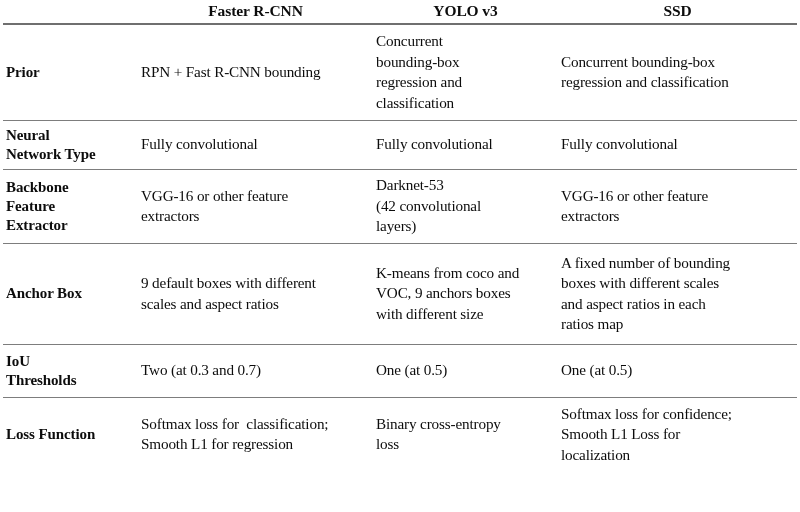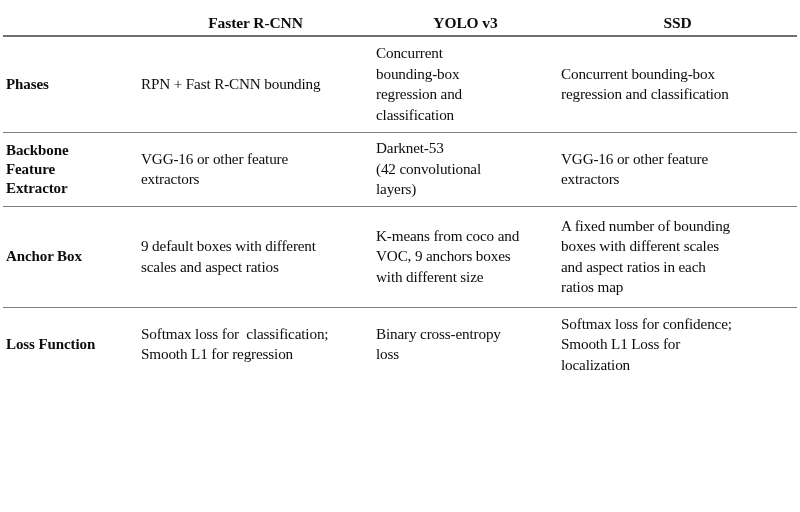--- a/index.html
+++ b/index.html
@@ -6,21 +6,21 @@
   html,body {
     width:800px; height:512px;
     background:#ffffff;
     font-family:"Liberation Serif", "DejaVu Serif", serif;
     color:#0c0c0c;
     overflow:hidden;
   }
   #sheet {
     position:relative;
     width:800px; height:512px;
-    padding:12px 3px;
+    padding:0 3px;
   }
   table.cmp {
     width:794px;
     border-collapse:collapse;
     table-layout:fixed;
   }
   col.c-label { width:135px; }
   col.c-frcnn { width:235px; }
   col.c-yolo  { width:185px; }
   col.c-ssd   { width:239px; }
@@ -78,34 +78,49 @@
       <tr>
         <th class="lbl-head"></th>
         <th>Faster R-CNN</th>
         <th>YOLO v3</th>
         <th>SSD</th>
       </tr>
     </thead>
     <tbody id="tbody">
         <tr data-row="phases">
           <td class="rowlabel">
-            <span class="ln">Phases</span>
+            <span class="ln">Prior</span>
           </td>
           <td>
             <span class="ln">RPN + Fast R-CNN bounding</span>
           </td>
           <td>
             <span class="ln">Concurrent</span>
             <span class="ln">bounding-box</span>
             <span class="ln">regression and</span>
             <span class="ln">classification</span>
           </td>
           <td>
             <span class="ln">Concurrent bounding-box</span>
             <span class="ln">regression and classification</span>
+          </td>
+        </tr>
+        <tr data-row="nn-type">
+          <td class="rowlabel">
+            <span class="ln">Neural</span>
+            <span class="ln">Network Type</span>
+          </td>
+          <td>
+            <span class="ln">Fully convolutional</span>
+          </td>
+          <td>
+            <span class="ln">Fully convolutional</span>
+          </td>
+          <td>
+            <span class="ln">Fully convolutional</span>
           </td>
         </tr>
         <tr data-row="backbone">
           <td class="rowlabel">
             <span class="ln">Backbone</span>
             <span class="ln">Feature</span>
             <span class="ln">Extractor</span>
           </td>
           <td>
             <span class="ln">VGG-16 or other feature</span>
@@ -134,20 +149,35 @@
             <span class="ln">VOC, 9 anchors boxes</span>
             <span class="ln">with different size</span>
           </td>
           <td>
             <span class="ln">A fixed number of bounding</span>
             <span class="ln">boxes with different scales</span>
             <span class="ln">and aspect ratios in each</span>
             <span class="ln">ratios map</span>
           </td>
         </tr>
+        <tr data-row="iou">
+          <td class="rowlabel">
+            <span class="ln">IoU</span>
+            <span class="ln">Thresholds</span>
+          </td>
+          <td>
+            <span class="ln">Two (at 0.3 and 0.7)</span>
+          </td>
+          <td>
+            <span class="ln">One (at 0.5)</span>
+          </td>
+          <td>
+            <span class="ln">One (at 0.5)</span>
+          </td>
+        </tr>
         <tr data-row="loss">
           <td class="rowlabel">
             <span class="ln">Loss Function</span>
           </td>
           <td>
             <span class="ln">Softmax loss for  classification;</span>
             <span class="ln">Smooth L1 for regression</span>
           </td>
           <td>
             <span class="ln">Binary cross-entropy</span>

